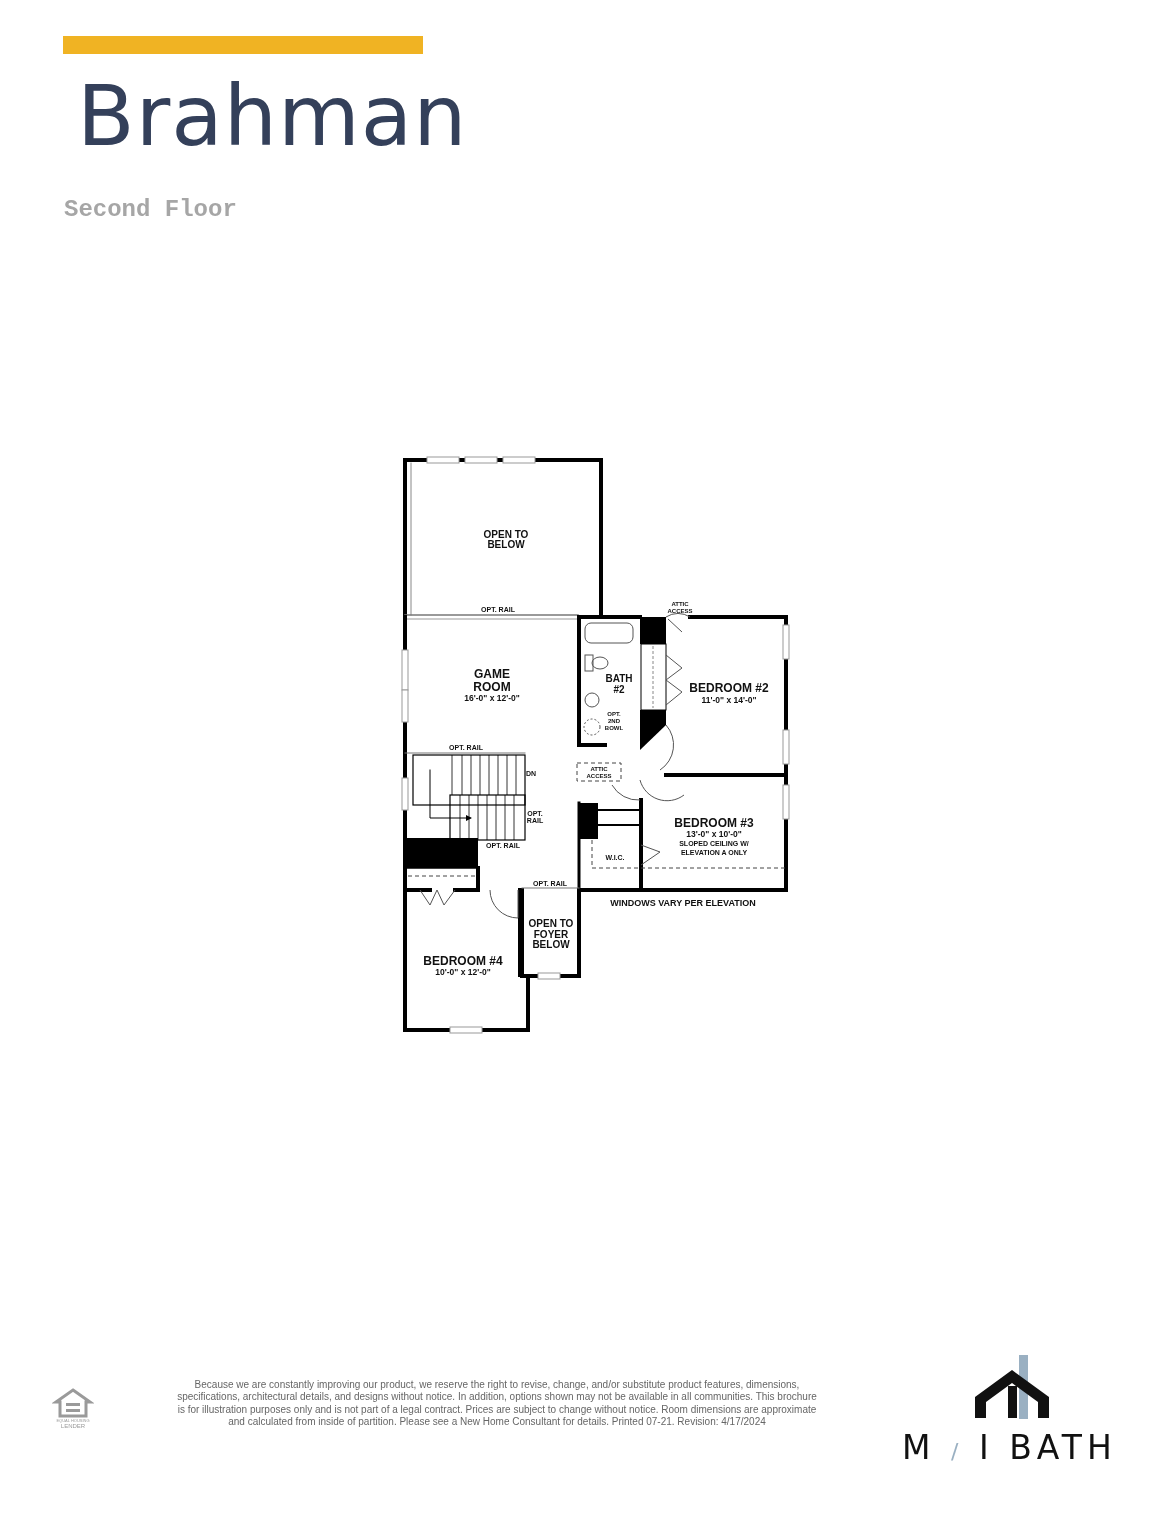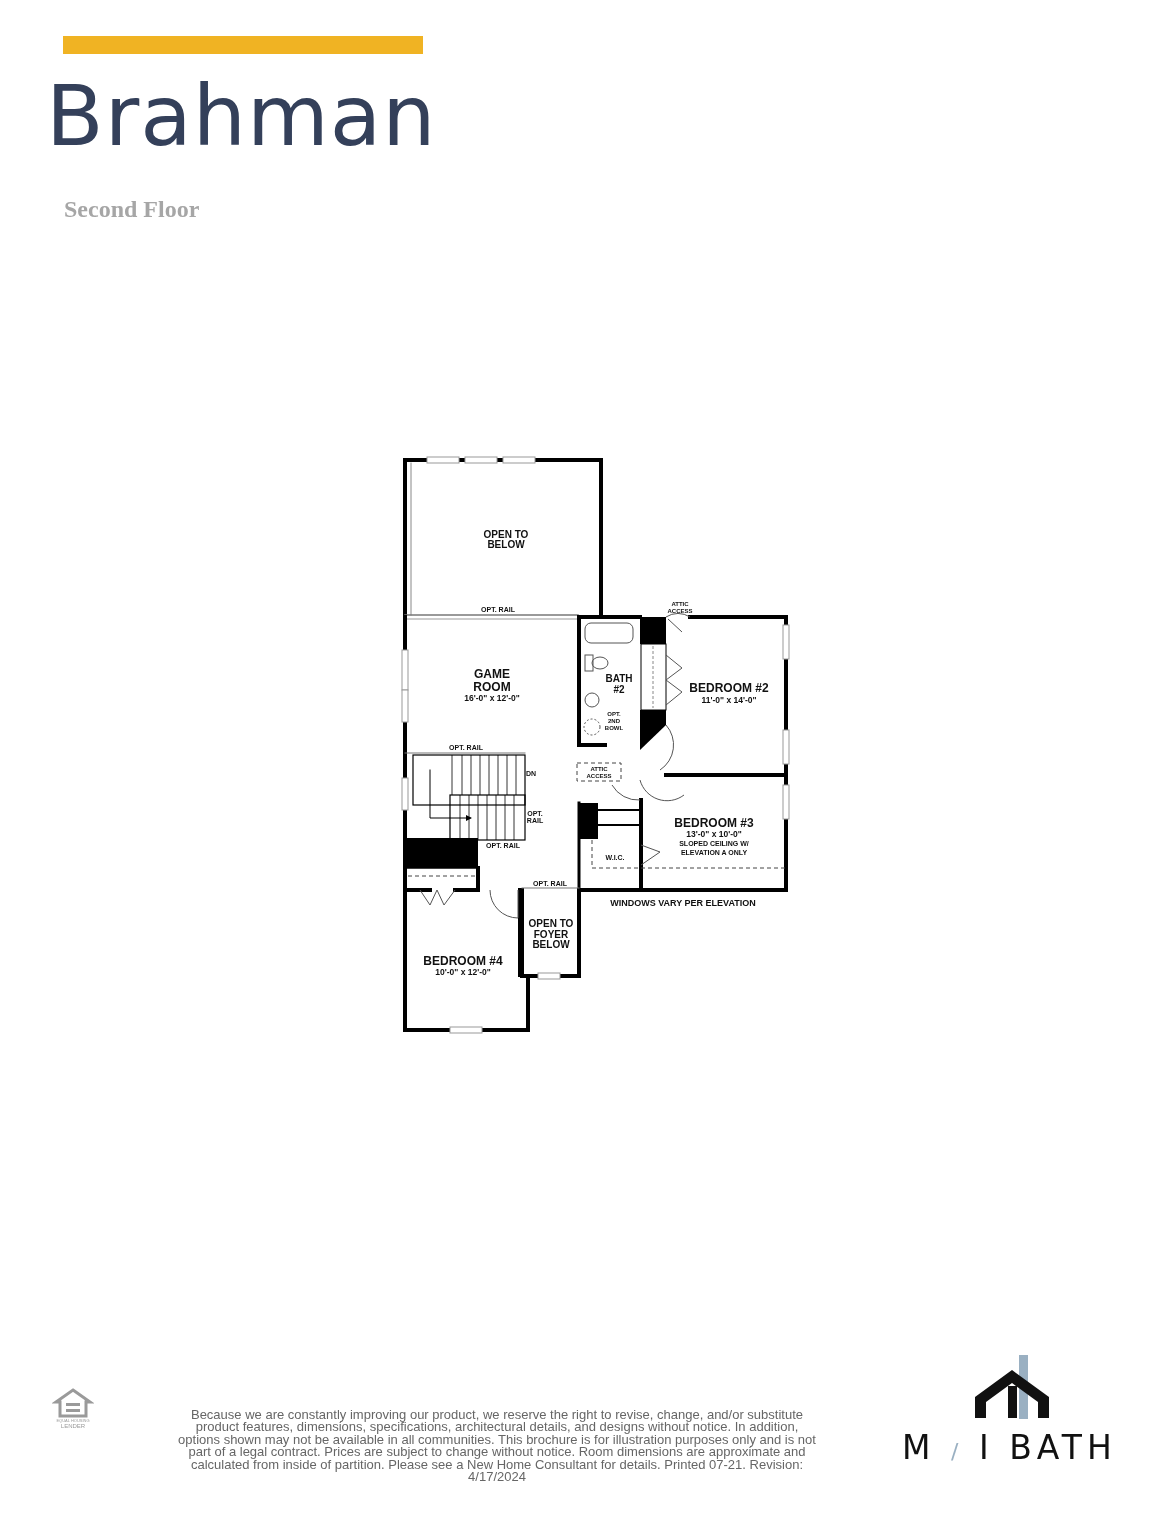--- a/index.html
+++ b/index.html
@@ -1,23 +1,23 @@
 <!DOCTYPE html>
 <html><head>
   <meta charset="utf-8">
   <style>
     html, body { margin: 0; padding: 0; background: #ffffff; }
     body { width: 1174px; height: 1536px; position: relative; overflow: hidden; font-family: "Liberation Sans", sans-serif; }
     .accent-bar { position: absolute; left: 63px; top: 36px; width: 360px; height: 18px; }
-    .title { position: absolute; left: 46px; top: 66px; font-family: "DejaVu Sans", sans-serif; font-size: 84px; line-height: 100px; color: #34405a; letter-spacing: 1px; }
-    .subtitle { position: absolute; left: 64px; top: 196px; font-family: Liberation Serif, serif; font-size: 24px; font-weight: bold; color: #a6a6a6; }
+    .title { position: absolute; left: 77px; top: 66px; font-family: "DejaVu Sans", sans-serif; font-size: 84px; line-height: 100px; color: #34405a; letter-spacing: 1px; }
+    .subtitle { position: absolute; left: 64px; top: 196px; font-family: Liberation Mono, monospace; font-size: 24px; font-weight: bold; color: #a6a6a6; }
     .plan { position: absolute; left: 0; top: 0; width: 1174px; height: 1536px; }
     .plan text { font-family: "Liberation Sans", sans-serif; font-weight: bold; fill: #111; text-anchor: middle; }
     .eho { position: absolute; left: 52px; top: 1388px; width: 42px; height: 42px; }
-    .disclaimer { position: absolute; left: 176px; top: 1379px; width: 642px; font-size: 13px; line-height: 12.4px; color: #666; text-align: center; margin-top: 30px; }
+    .disclaimer { position: absolute; left: 176px; top: 1379px; width: 642px; font-size: 10px; line-height: 12.4px; color: #666; text-align: center; }
     .logo { position: absolute; left: 900px; top: 1352px; width: 225px; height: 120px; }
     .logo-text { position: absolute; left: 902px; top: 1428px; font-family: "DejaVu Sans", sans-serif; font-size: 33px; letter-spacing: 5px; color: #111; }
     .logo-text .slash { color: #9ab0c2; font-size: 22px; }
   </style>
 </head>
 <body>
 
 <div class="accent-bar" style="background:#f0b323;"></div>
 <div class="title">Brahman</div>
 <div class="subtitle">Second Floor</div>

